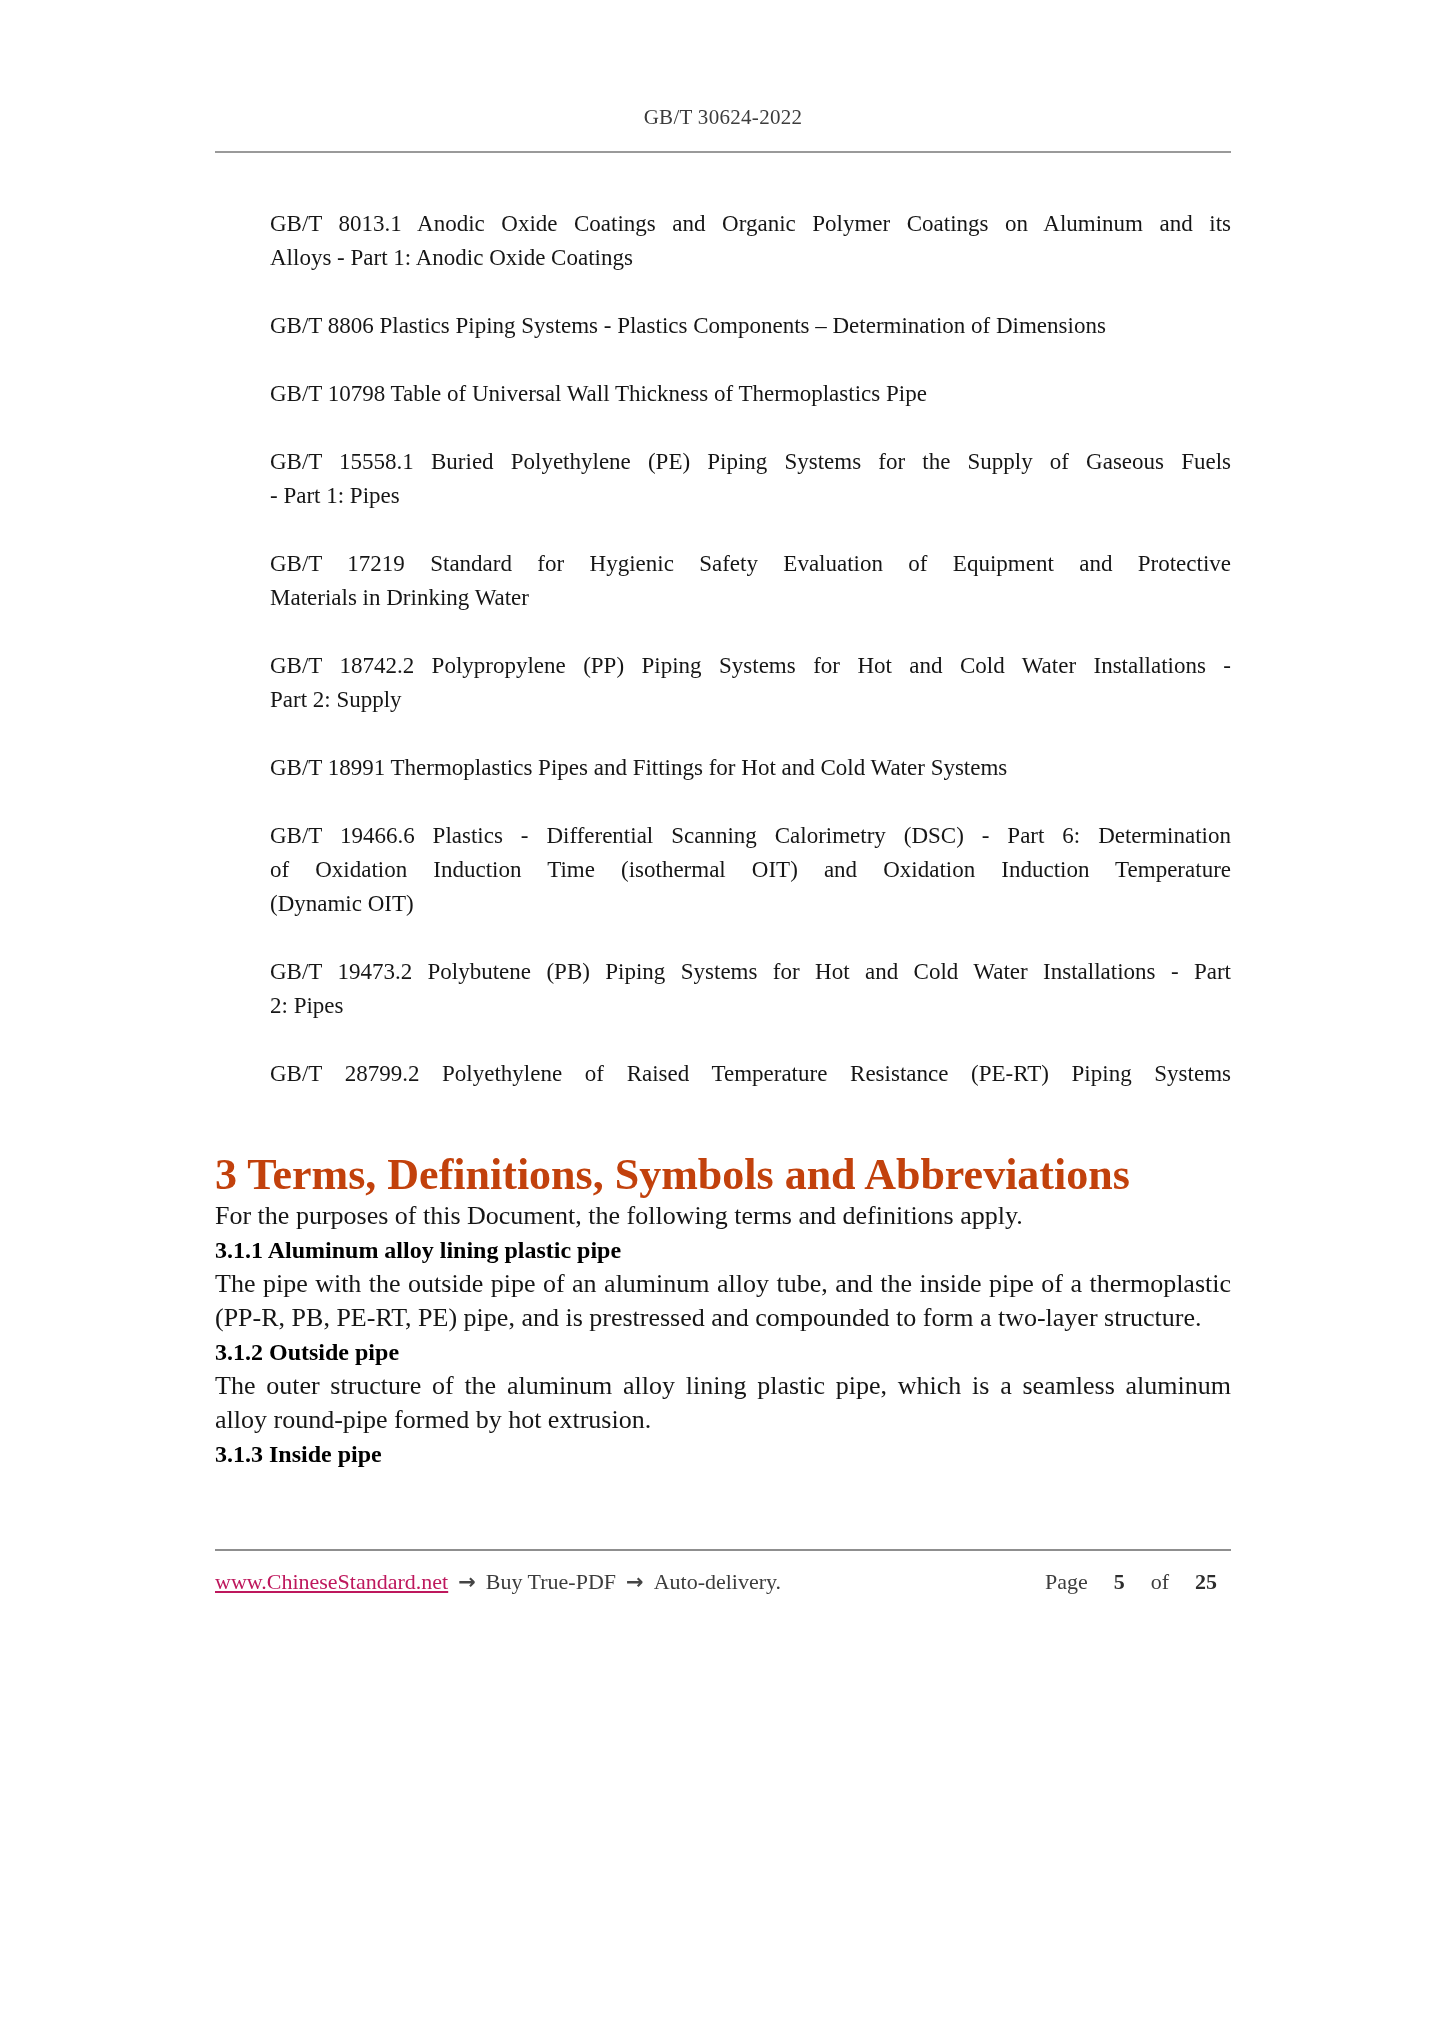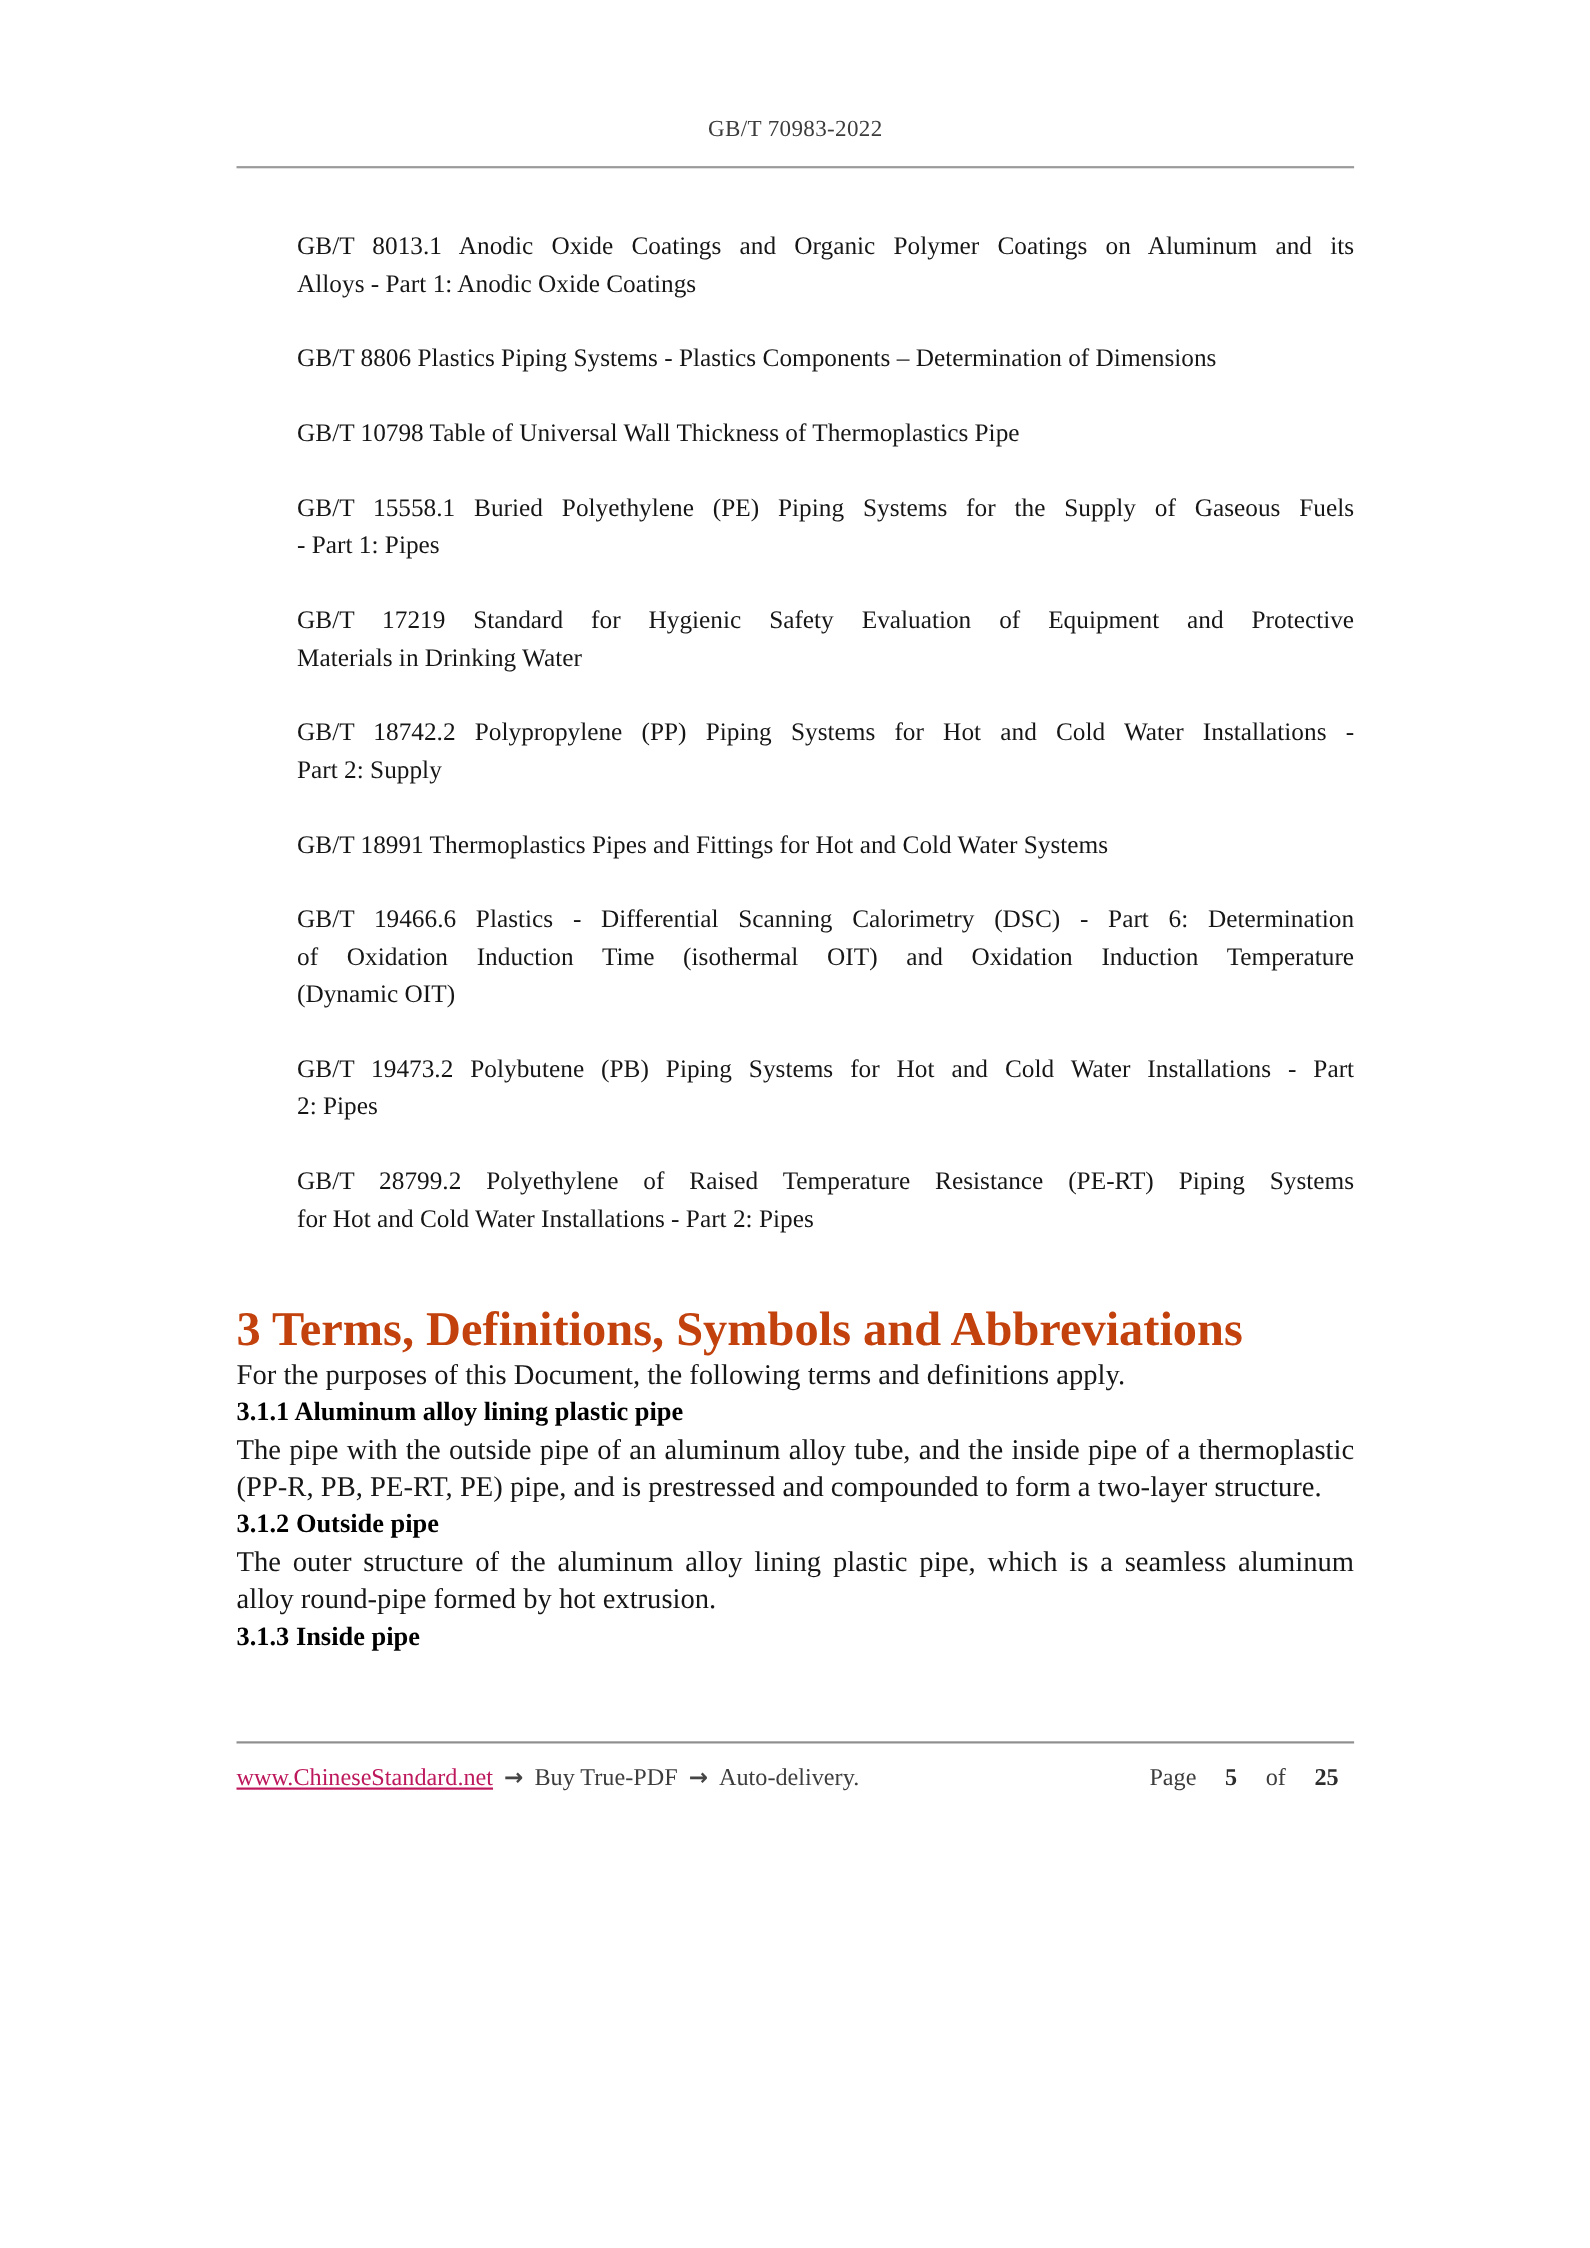--- a/index.html
+++ b/index.html
@@ -57,21 +57,21 @@
   }
   .footer-right { display: flex; gap: 26px; padding-right: 14px; white-space: nowrap; }
   .footer-right .b { font-weight: 700; color: #2d2d2d; }
 </style>
 </head>
 <body>
 
 <div class="page">
 
   <header>
-    <div class="doc-title">GB/T 70983-2022</div>
+    <div class="doc-title">GB/T 30624-2022</div>
     <div class="header-rule"></div>
   </header>
 
   <main class="refs">
     <p class="ref">
       <span class="line j">GB/T 8013.1 Anodic Oxide Coatings and Organic Polymer Coatings on Aluminum and its</span>
       <span class="line">Alloys - Part 1: Anodic Oxide Coatings</span>
     </p>
     <p class="ref">
       <span class="line">GB/T 8806 Plastics Piping Systems - Plastics Components – Determination of Dimensions</span>
@@ -98,21 +98,20 @@
       <span class="line j">GB/T 19466.6 Plastics - Differential Scanning Calorimetry (DSC) - Part 6: Determination</span>
       <span class="line j">of Oxidation Induction Time (isothermal OIT) and Oxidation Induction Temperature</span>
       <span class="line">(Dynamic OIT)</span>
     </p>
     <p class="ref">
       <span class="line j">GB/T 19473.2 Polybutene (PB) Piping Systems for Hot and Cold Water Installations - Part</span>
       <span class="line">2: Pipes</span>
     </p>
     <p class="ref">
       <span class="line j">GB/T 28799.2 Polyethylene of Raised Temperature Resistance (PE-RT) Piping Systems</span>
-      <span class="line">for Hot and Cold Water Installations - Part 2: Pipes</span>
     </p>
   </main>
 
   <section>
     <h1 class="sec">3 Terms, Definitions, Symbols and Abbreviations</h1>
 
     <p class="bodytext mt-intro">For the purposes of this Document, the following terms and definitions apply.</p>
 
     <h3 class="term mt-term1">3.1.1 Aluminum alloy lining plastic pipe</h3>
     <p class="bodytext mt-def">

